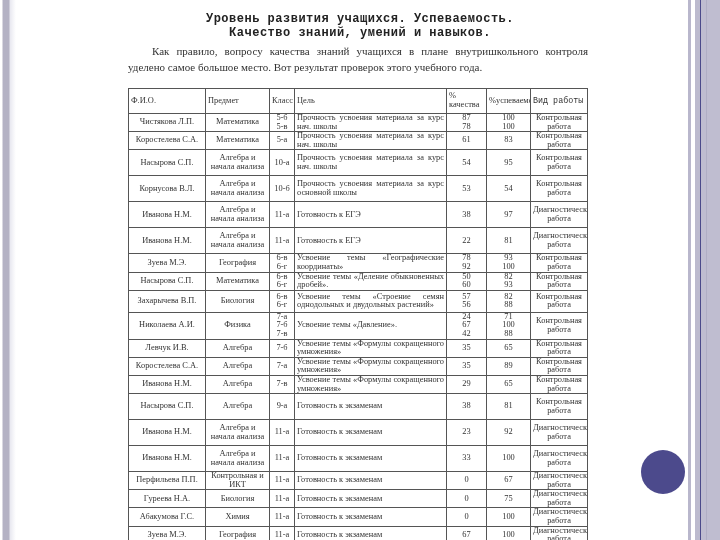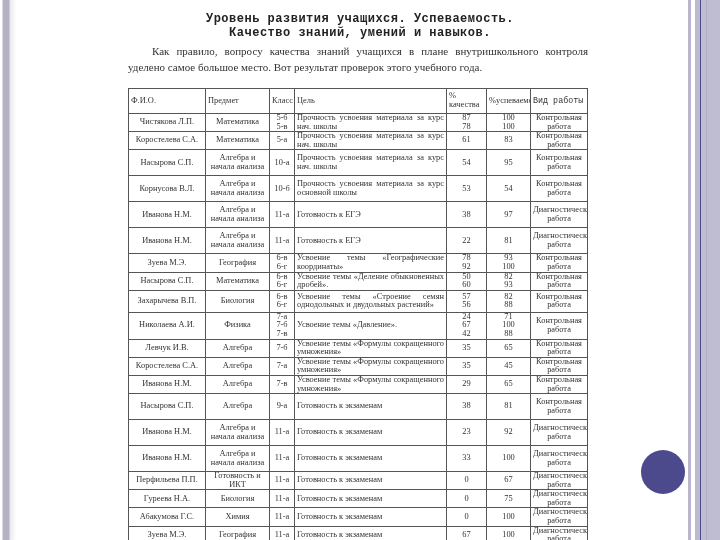--- a/index.html
+++ b/index.html
@@ -271,21 +271,21 @@
         <td class="c">Коростелева С.А.</td>
         <td class="c">Алгебра</td>
         <td class="c multi">
           <span>7-а</span>
         </td>
         <td class="goal">Усвоение темы «Формулы сокращенного умножения»</td>
         <td class="c multi">
           <span>35</span>
         </td>
         <td class="c multi">
-          <span>45</span>
+          <span>89</span>
         </td>
         <td class="type">Контрольная работа</td>
       </tr>
       <tr style="height: 17px;">
         <td class="c">Иванова Н.М.</td>
         <td class="c">Алгебра</td>
         <td class="c multi">
           <span>7-в</span>
         </td>
         <td class="goal">Усвоение темы «Формулы сокращенного умножения»</td>
@@ -337,21 +337,21 @@
         <td class="c multi">
           <span>33</span>
         </td>
         <td class="c multi">
           <span>100</span>
         </td>
         <td class="type">Диагностическая работа</td>
       </tr>
       <tr style="height: 17px;">
         <td class="c">Перфильева П.П.</td>
-        <td class="c">Готовность и ИКТ</td>
+        <td class="c">Контрольная и ИКТ</td>
         <td class="c multi">
           <span>11-а</span>
         </td>
         <td class="goal">Готовность к экзаменам</td>
         <td class="c multi">
           <span>0</span>
         </td>
         <td class="c multi">
           <span>67</span>
         </td>

